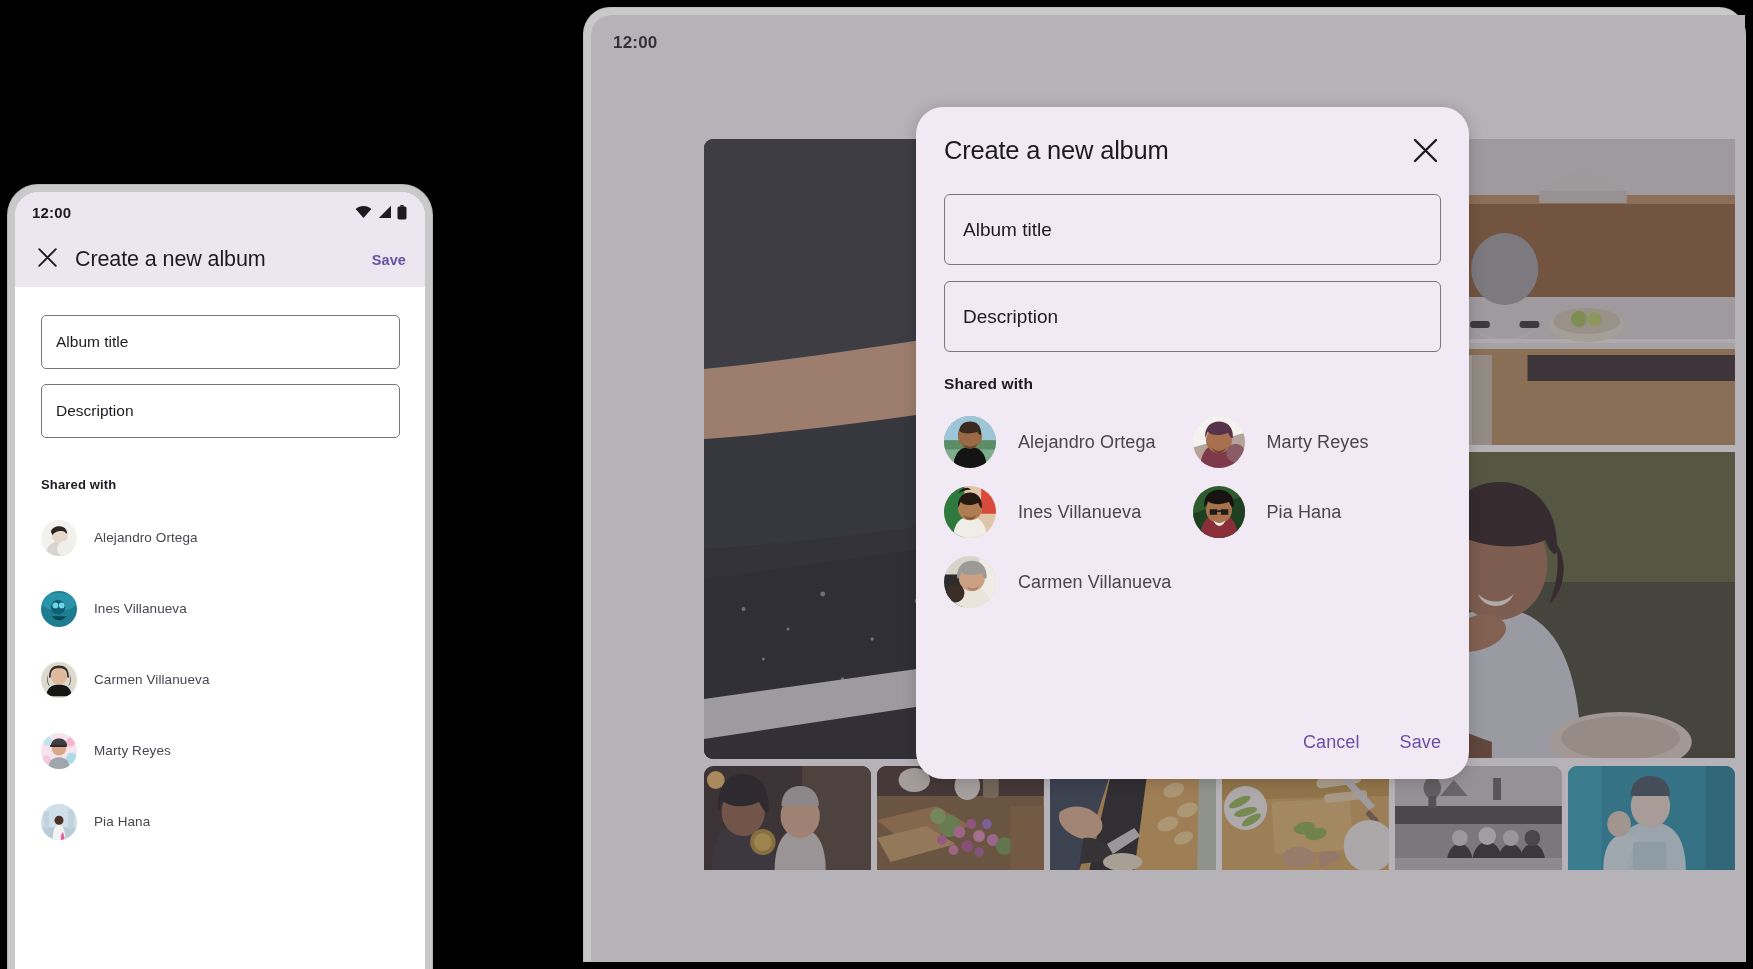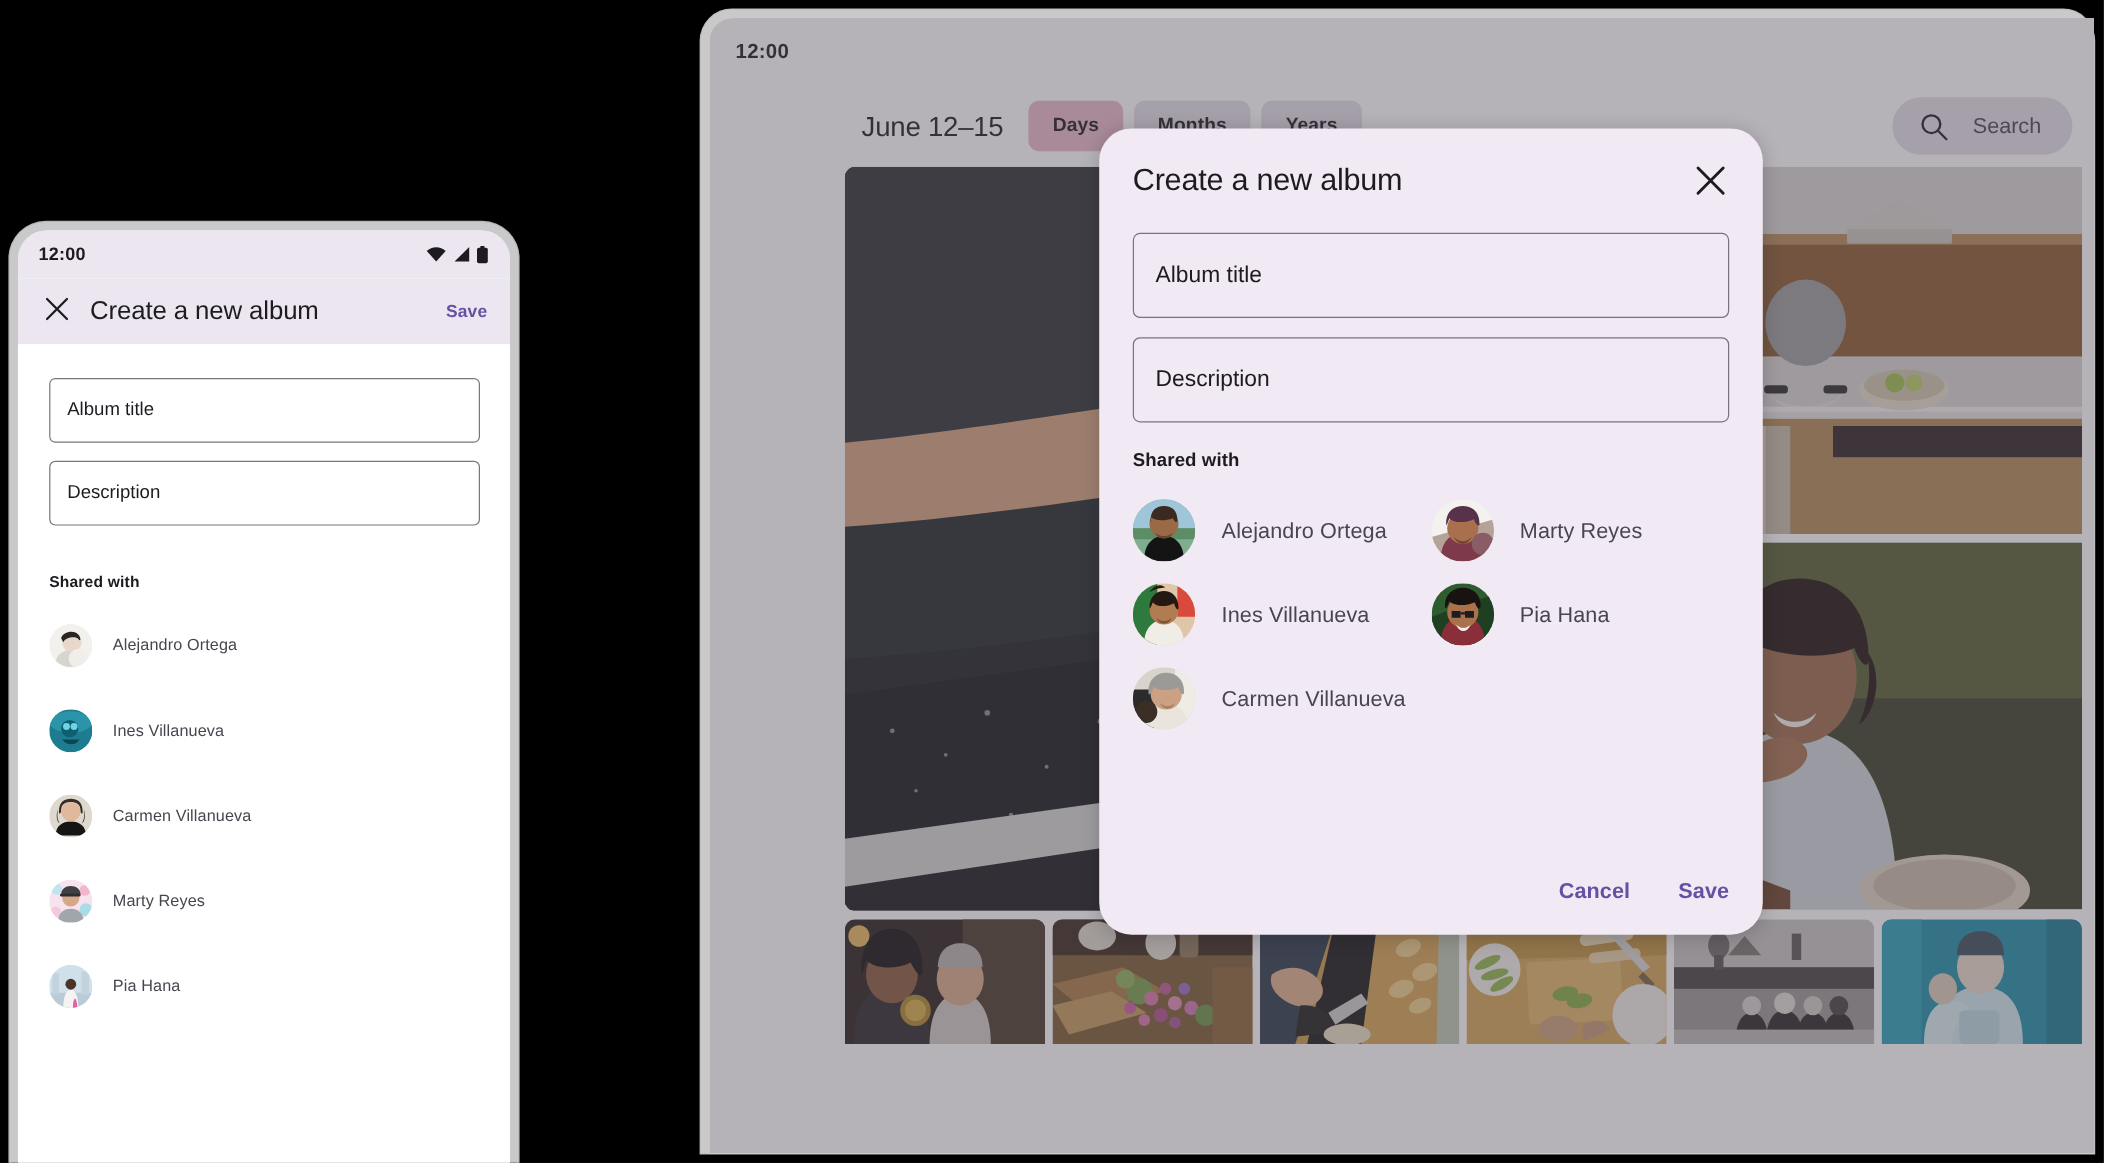--- a/index.html
+++ b/index.html
@@ -198,21 +198,21 @@
     margin-top: 23px; margin-bottom: 14px; letter-spacing:.1px;
   }
   .d-grid { display: grid; grid-template-columns: 1fr 1fr; row-gap: 0; }
   .d-contact { display: flex; align-items: center; gap: 22px; height: 70px; }
   .d-contact .av { width: 52px; height: 52px; }
   .d-contact .name { font-size: 18px; color: #49454f; letter-spacing:.1px; }
   .d-actions {
     position: absolute; right: 28px; bottom: 26px;
     display: flex; align-items: center; gap: 40px;
   }
-  .d-btn { font-size: 18px; font-weight: 700; color: #6750a4; cursor: pointer; letter-spacing:.1px; }
+  .d-btn { font-size: 18px; font-weight: 400; color: #6750a4; cursor: pointer; letter-spacing:.1px; }
 </style>
 </head>
 <body>
 
 <div class="stage">
 
   <div class="phone-frame">
     <div class="phone-screen">
 
       <div class="phone-statusbar">
@@ -320,33 +320,20 @@
   </div>
 
   <div class="tablet-frame">
     <div class="tablet-screen">
       <div class="tablet-content">
 
         <div class="t-statusbar">
           <div class="t-time">12:00</div>
         </div>
 
-        <div class="t-topbar">
-          <div class="t-daterange">June 12–15</div>
-          <div class="chip selected">Days</div>
-          <div class="chip plain">Months</div>
-          <div class="chip plain">Years</div>
-          <div class="t-search">
-            <svg width="25" height="25" viewBox="0 0 25 25">
-              <circle cx="10.5" cy="10.5" r="7.4" fill="none" stroke="#1d1b20" stroke-width="1.9"></circle>
-              <path d="M16 16 L23 23" stroke="#1d1b20" stroke-width="1.9" stroke-linecap="round"></path>
-            </svg>
-            <span class="stext">Search</span>
-          </div>
-        </div>
 
         <div class="photo-area">
           <div class="hero-row">
             <div class="hero-left">
               <span class="ph">
                   <svg viewBox="0 0 589 620" preserveAspectRatio="none">
                 <rect width="589" height="620" fill="#252828"></rect>
                 <path d="M0 0h589v190L0 250z" fill="#2e3233"></path>
                 <path d="M0 230 C160 215 420 165 589 150 L589 240 C430 255 170 305 0 320z" fill="#d5a47d"></path>
                 <path d="M0 300 C180 288 420 240 589 228 L589 460 L0 470z" fill="#23282a"></path>

